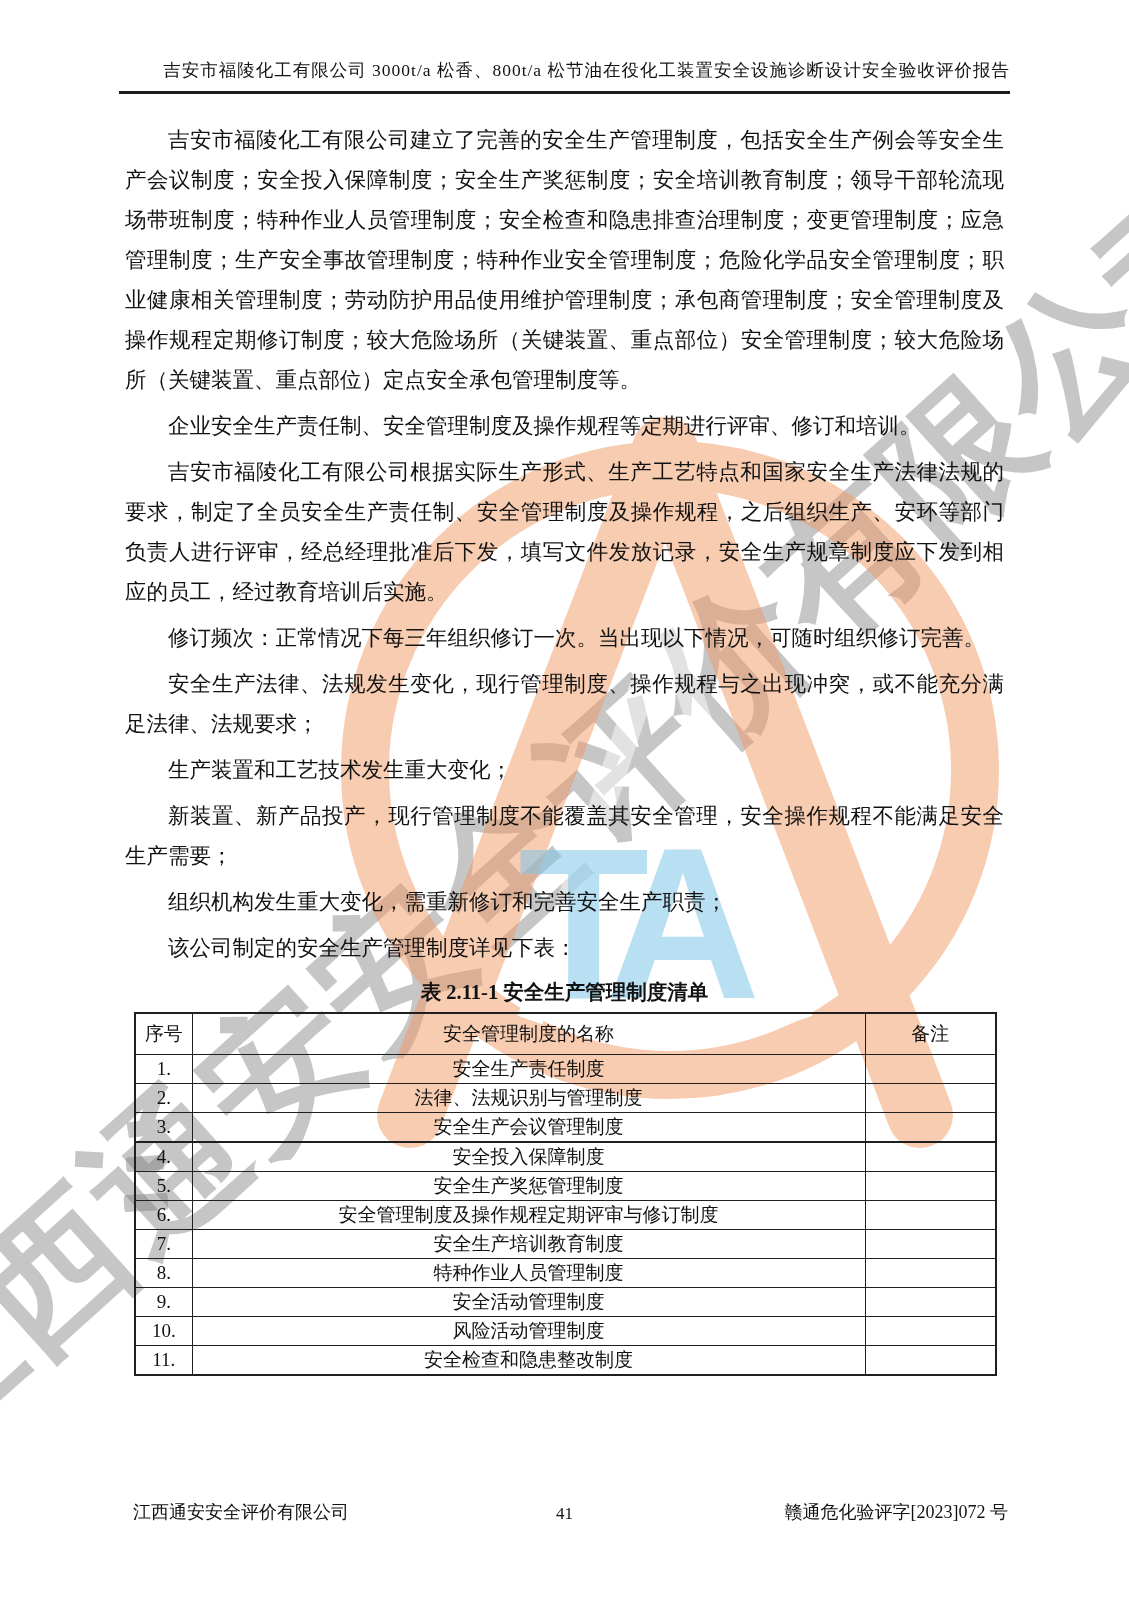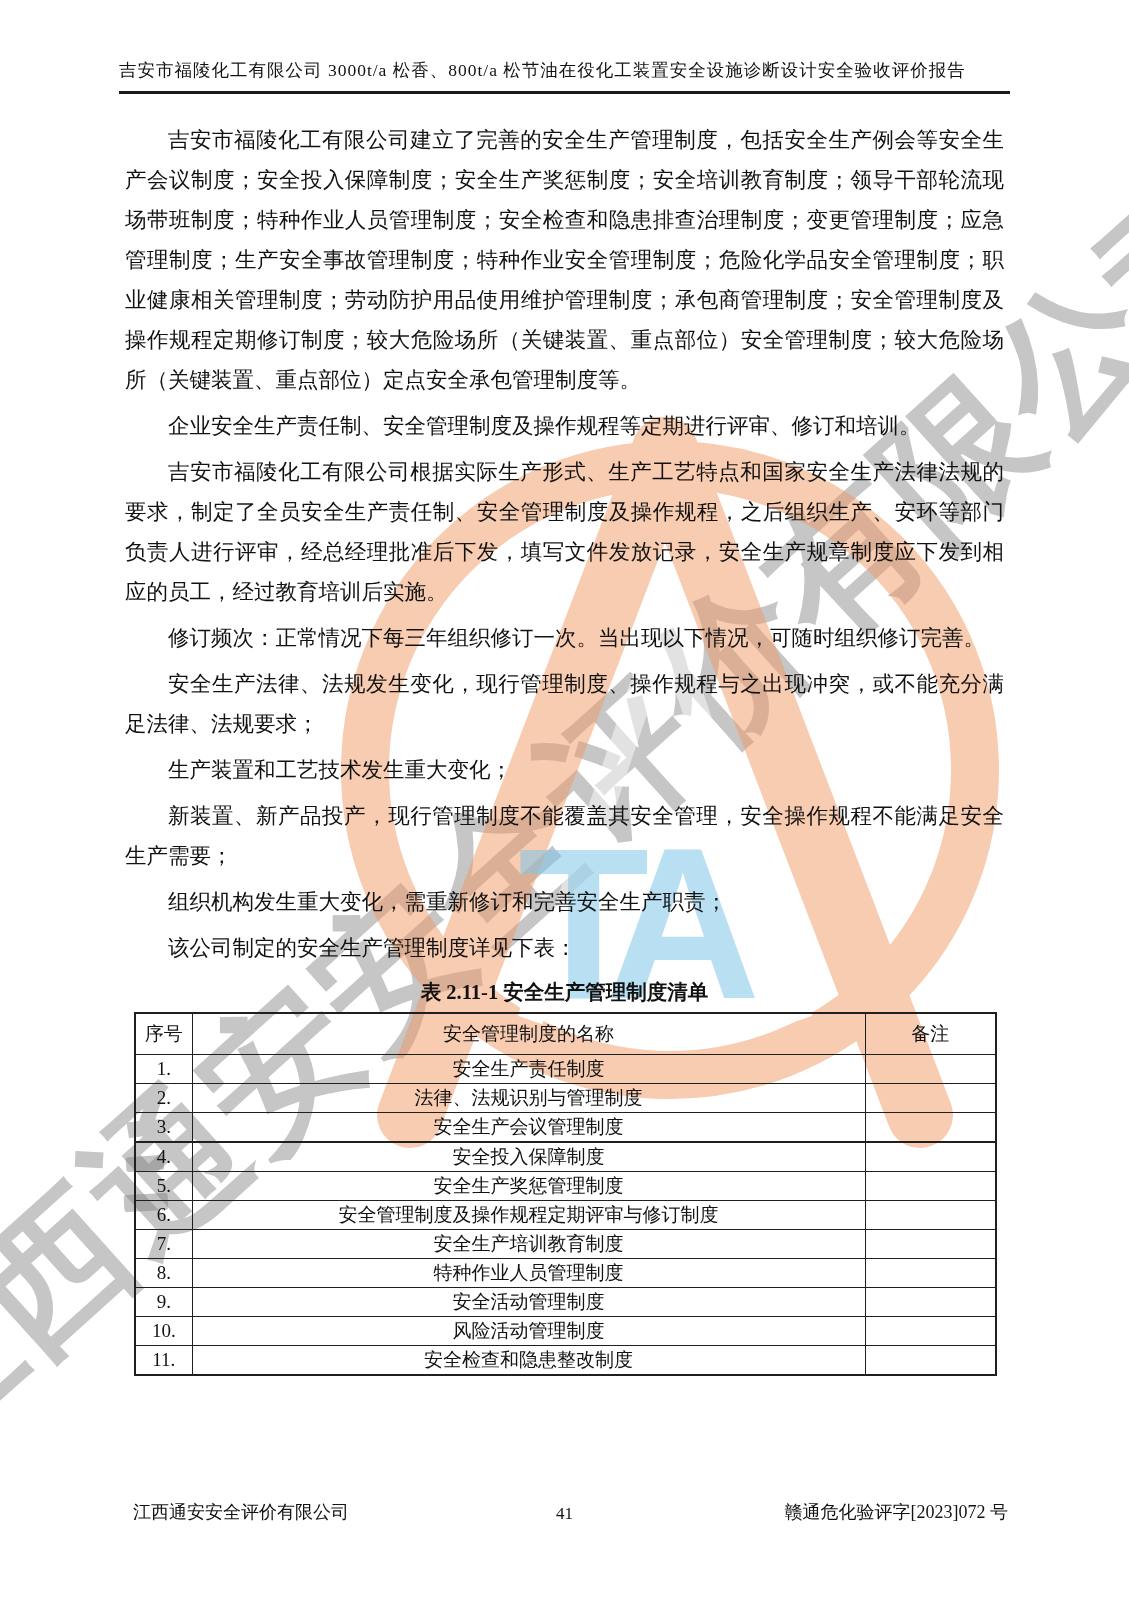--- a/index.html
+++ b/index.html
@@ -29,21 +29,21 @@
     font-family:"Liberation Sans","DejaVu Sans",sans-serif;
     font-size:138px; font-weight:bold; letter-spacing:-6px;
     color:rgba(219,55,55,0.68);
   }
   .wm-smudge{position:absolute; background:rgba(125,125,125,0.45); border-radius:3px;}
   .smudge-1{left:126px; top:1156px; width:38px; height:15px; transform:rotate(-4deg);}
   .smudge-2{left:124px; top:1194px; width:44px; height:17px; transform:rotate(-3deg);}
   
   .content{position:absolute; left:119px; right:119px; top:58px; bottom:58px; z-index:1;}
   .hdr{
-    font-size:17.5px; letter-spacing:1px; text-align:left;
+    font-size:17.5px; letter-spacing:1px; text-align:right;
     padding-bottom:9px; border-bottom:3px solid #1a1a1a; white-space:nowrap;
   }
   .body-text{margin-top:26px;}
   .body-text p{
     margin:6px; font-size:21.5px; line-height:40px;
     text-align:justify; text-indent:2em;
   }
   .tbl-title{
     margin-top:8px; text-align:center; font-weight:bold; font-size:20.5px; line-height:32px;
   }

